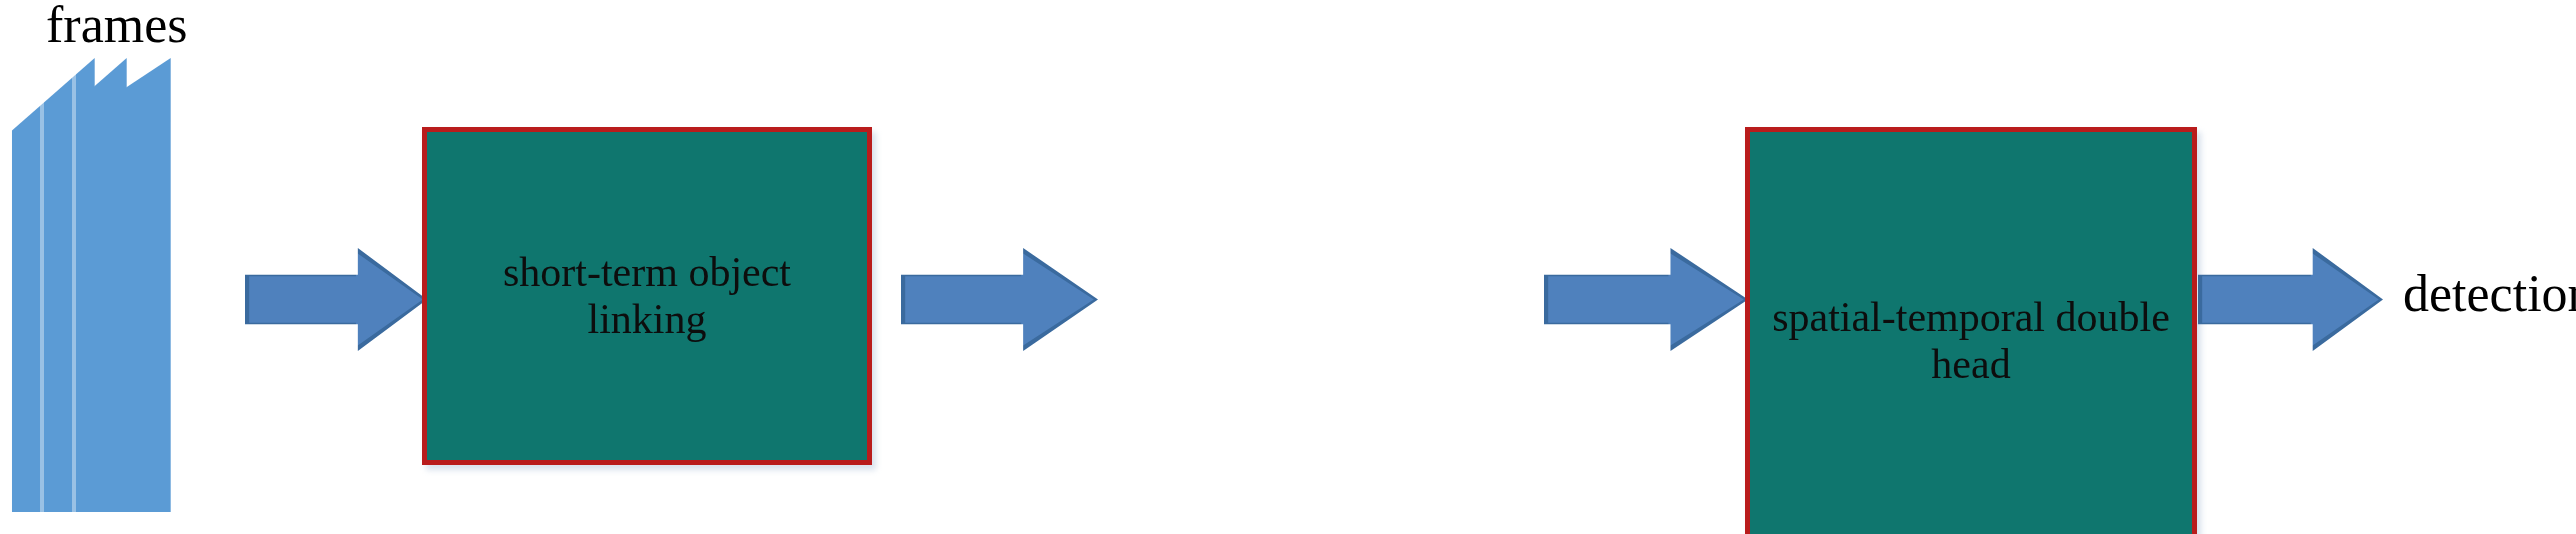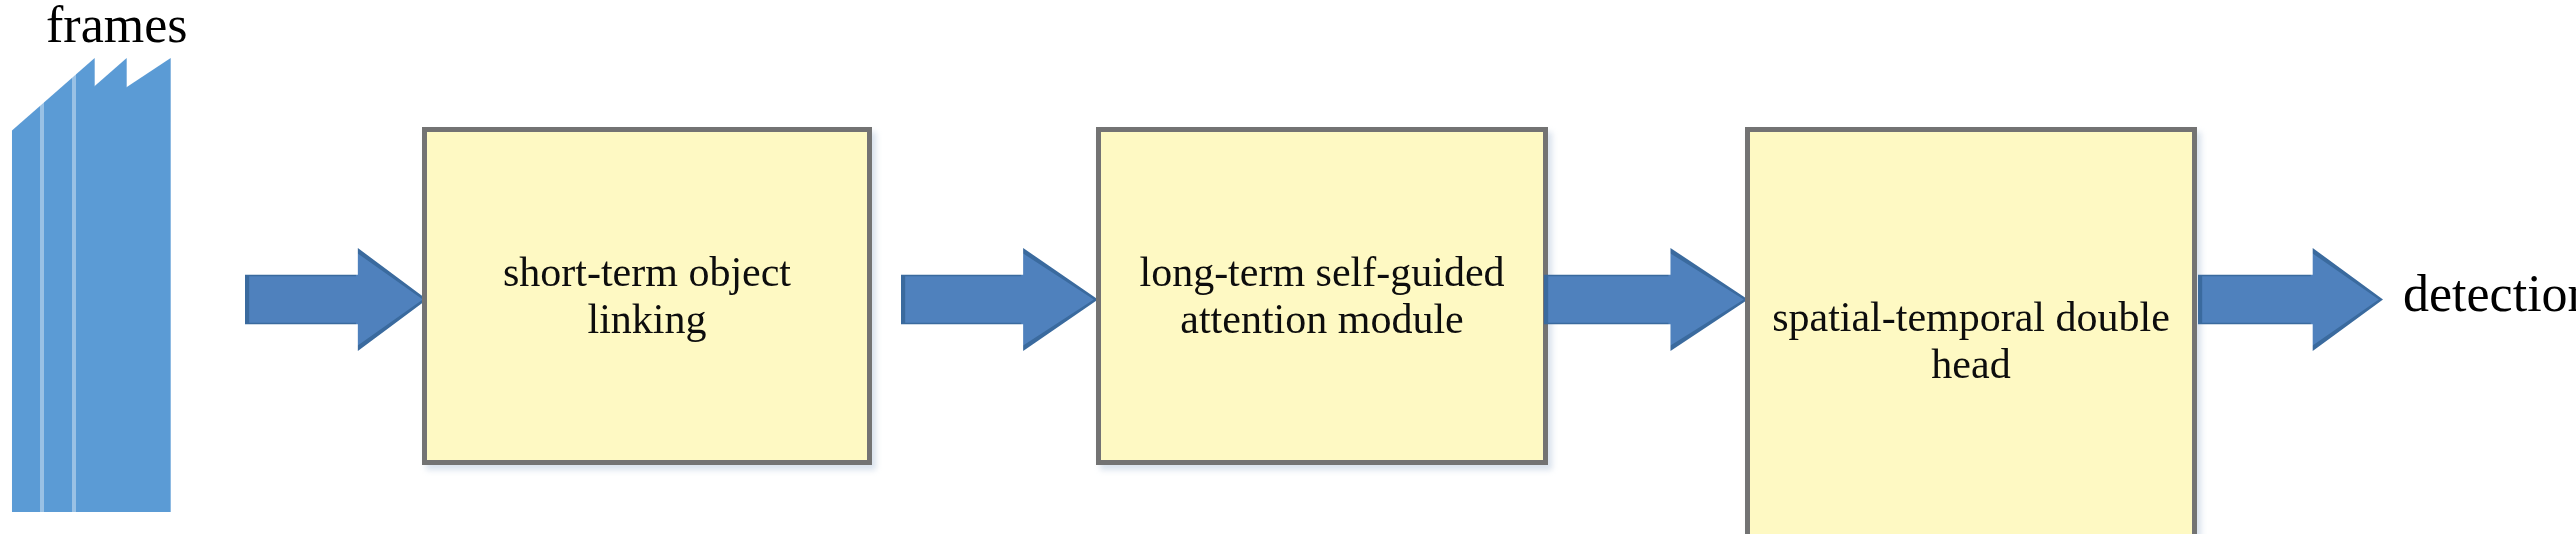--- a/index.html
+++ b/index.html
@@ -53,22 +53,22 @@
     top: 0;
     height: 100%;
     width: 4.2px;
     background: rgba(255,255,255,0.38);
   }
 
   
   .proc-box {
     position: absolute;
     box-sizing: border-box;
-    background: #fef9c3;
-    border: 5px solid #737373;
+    background: #0f766e;
+    border: 5px solid #b91c1c;
     display: flex;
     align-items: center;
     justify-content: center;
     text-align: center;
     color: #0d0d0d;
     font-size: 42px;
     line-height: 1.12;
     padding: 0 21.7px;
     box-shadow: 4.2px 5px 5.8px rgba(170,190,215,0.45);
     font-family: "Liberation Serif", "DejaVu Serif", serif;
@@ -127,23 +127,20 @@
   </div>
 
   <div class="proc-box" id="box-0">
     <span>short-term object linking</span>
   </div>
 
   <div class="arrow-outline" id="arrow-1">
     <div class="fill"></div>
   </div>
 
-  <div class="proc-box" id="box-1">
-    <span>long-term self-guided attention module</span>
-  </div>
 
   <div class="arrow-outline" id="arrow-2">
     <div class="fill"></div>
   </div>
 
   <div class="proc-box" id="box-2">
     <span>spatial-temporal double head</span>
   </div>
 
   <div class="arrow-outline" id="arrow-3">

